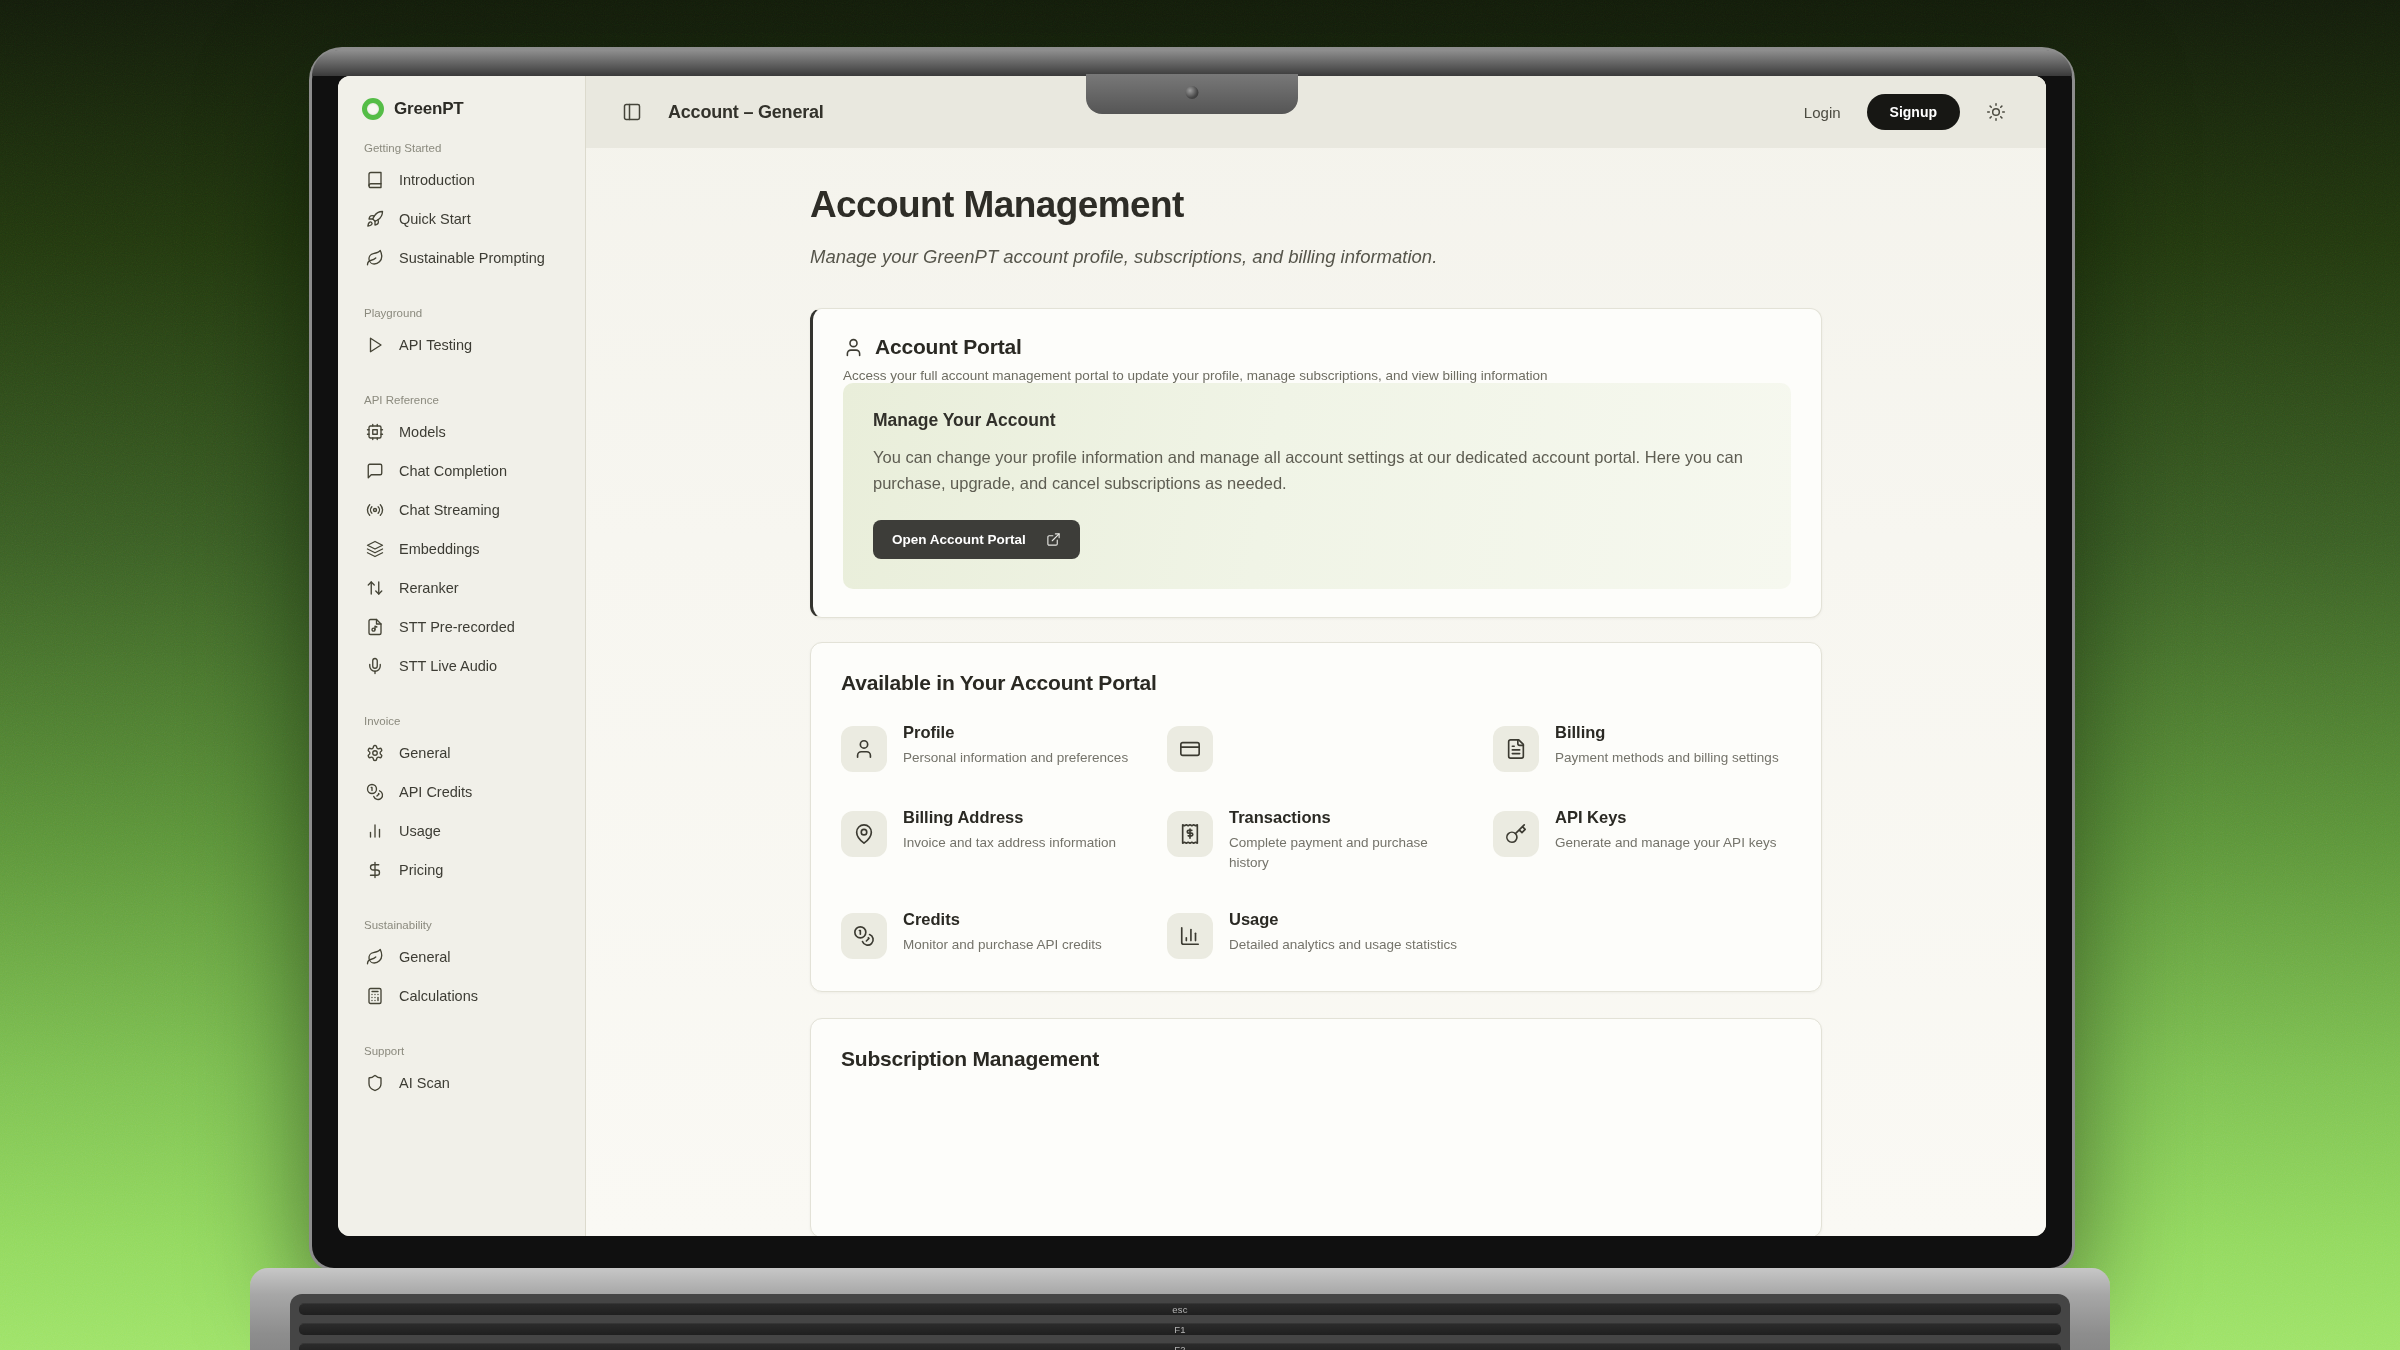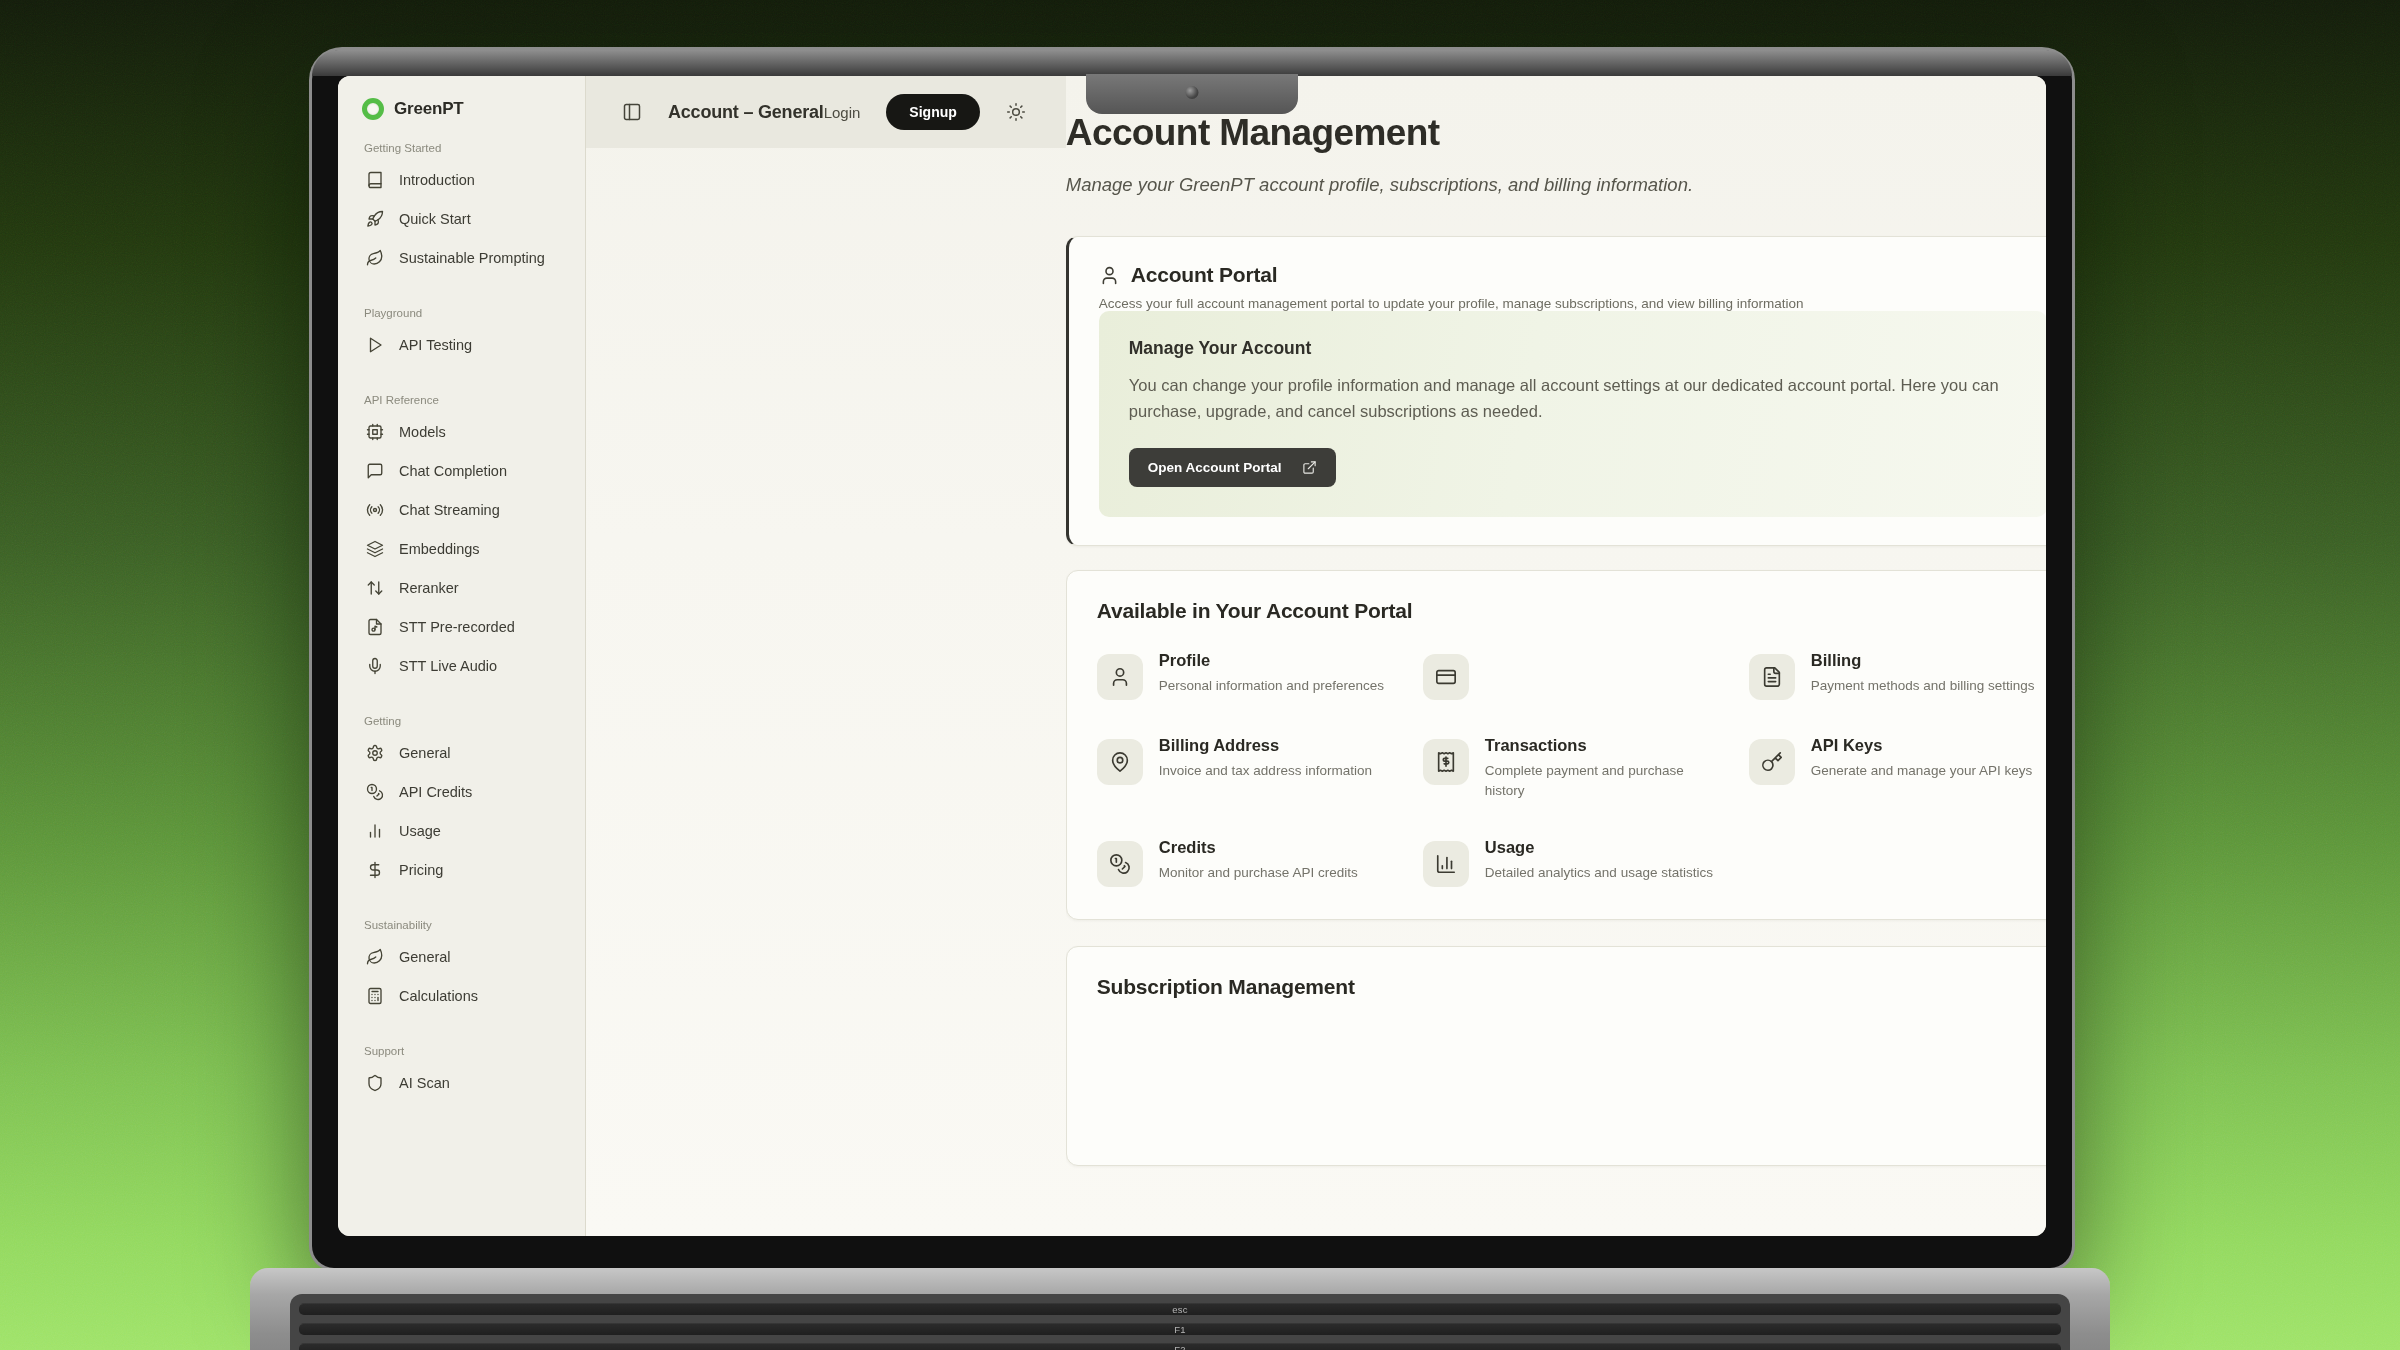--- a/index.html
+++ b/index.html
@@ -44,21 +44,21 @@
   .logo-row { display:flex; align-items:center; gap:10px; margin-bottom:22px; cursor:pointer; }
   .logo-ring { width:22px; height:22px; border-radius:50%; border:5.5px solid #55bd47;
     box-shadow:inset 0 0 2px rgba(0,0,0,.15); background:#f7f7f1; }
   .logo-text { font-size:17px; font-weight:700; color:#2c2b25; letter-spacing:-.2px; }
   .side-label { font-size:11.5px; color:#8b8a7e; margin:30px 0 6px 2px; }
   .side-label:first-child { margin-top:4px; }
   .side-item { display:flex; align-items:center; gap:15px; padding:10.5px 4px; color:#3d3c34;
     font-size:14.5px; cursor:pointer; border-radius:8px; }
   .side-item .icon { width:18px; height:18px; color:#454436; flex:none; }
 
-  .main { flex:1; display:flex; flex-direction:row; min-width:0;
+  .main { flex:1; display:flex; flex-direction:column; min-width:0;
     background:linear-gradient(180deg,#f4f3ec 0%,#f7f6f0 40%,#faf9f4 100%); }
   .topbar { height:72px; flex:none; background:#e9e8df; display:flex; align-items:center;
     padding:0 40px 0 36px; }
   .tb-toggle { width:20px; height:20px; color:#45443a; cursor:pointer; }
   .tb-title { margin-left:26px; font-size:18px; font-weight:700; color:#33322b; letter-spacing:-.2px; }
   .tb-right { margin-left:auto; display:flex; align-items:center; gap:26px; }
   .tb-login { font-size:15px; color:#4c4b41; cursor:pointer; }
   .tb-signup { background:#171714; color:#fff; font-size:14px; font-weight:700; padding:10px 23px;
     border-radius:999px; border:none; cursor:pointer; font-family:inherit; }
   .tb-sun { width:20px; height:20px; color:#4c4b41; cursor:pointer; }
@@ -226,21 +226,21 @@
               <div class="side-item">
                 <span class="icon">
                   <svg viewBox="0 0 24 24" fill="none" stroke="currentColor" stroke-width="1.8" stroke-linecap="round" stroke-linejoin="round">
                     <path d="M12 2a3 3 0 0 0-3 3v7a3 3 0 0 0 6 0V5a3 3 0 0 0-3-3Z"></path>
                     <path d="M19 10v2a7 7 0 0 1-14 0v-2"></path>
                     <line x1="12" x2="12" y1="19" y2="22"></line>
                   </svg>
                 </span>
                 <span>STT Live Audio</span>
               </div>
-              <div class="side-label">Getting</div>
+              <div class="side-label">Invoice</div>
               <div class="side-item">
                 <span class="icon">
                   <svg viewBox="0 0 24 24" fill="none" stroke="currentColor" stroke-width="1.8" stroke-linecap="round" stroke-linejoin="round">
                     <path d="M12.22 2h-.44a2 2 0 0 0-2 2v.18a2 2 0 0 1-1 1.73l-.43.25a2 2 0 0 1-2 0l-.15-.08a2 2 0 0 0-2.73.73l-.22.38a2 2 0 0 0 .73 2.73l.15.1a2 2 0 0 1 1 1.72v.51a2 2 0 0 1-1 1.74l-.15.09a2 2 0 0 0-.73 2.73l.22.38a2 2 0 0 0 2.73.73l.15-.08a2 2 0 0 1 2 0l.43.25a2 2 0 0 1 1 1.73V20a2 2 0 0 0 2 2h.44a2 2 0 0 0 2-2v-.18a2 2 0 0 1 1-1.73l.43-.25a2 2 0 0 1 2 0l.15.08a2 2 0 0 0 2.73-.73l.22-.39a2 2 0 0 0-.73-2.73l-.15-.08a2 2 0 0 1-1-1.74v-.5a2 2 0 0 1 1-1.74l.15-.09a2 2 0 0 0 .73-2.73l-.22-.38a2 2 0 0 0-2.73-.73l-.15.08a2 2 0 0 1-2 0l-.43-.25a2 2 0 0 1-1-1.73V4a2 2 0 0 0-2-2z"></path>
                     <circle cx="12" cy="12" r="3"></circle>
                   </svg>
                 </span>
                 <span>General</span>
               </div>
               <div class="side-item">

